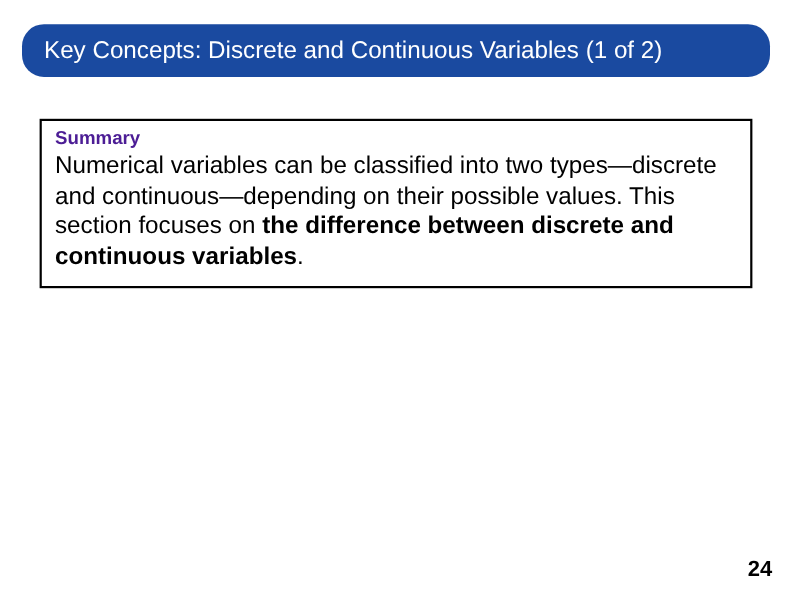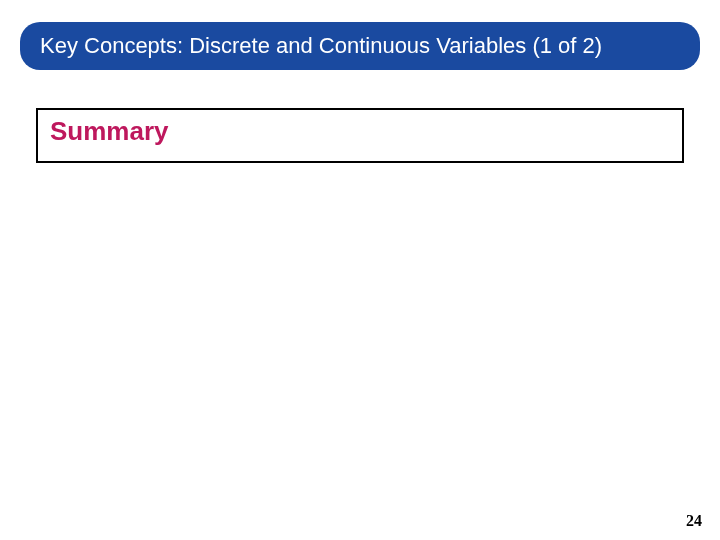--- a/index.html
+++ b/index.html
@@ -33,47 +33,49 @@
   .summary-box {
     position: absolute;
     top: 108px;
     left: 36px;
     right: 36px;
     border: 2px solid #000000;
     padding: 6px 12px 14px 12px;
     box-sizing: border-box;
   }
   .summary-heading {
-    font-size: 26px;
+    font-size: 17px;
     font-weight: bold;
-    color: #be185d;
+    color: #4c1d95;
     margin: 0 0 0 0;
   }
   .summary-body {
     font-size: 22px;
     line-height: 1.25;
     color: #000000;
   }
   .summary-body b {
     font-weight: bold;
   }
   .page-number {
     position: absolute;
     right: 18px;
     bottom: 10px;
-    font-size: 16px;
+    font-size: 20px;
     font-weight: bold;
     color: #000000;
-    font-family: Liberation Serif, serif;
   }
 </style>
 </head>
 <body>
 
 <div class="title-bar">
   <span>Key Concepts: Discrete and Continuous Variables (1 of 2)</span>
 </div>
 
 <div class="summary-box">
   <div class="summary-heading">Summary</div>
+  <div class="summary-body">
+    <span>Numerical variables can be classified into two types—discrete and continuous—depending on their possible values. This section focuses on </span><b>the difference between discrete and continuous variables</b><span>.</span>
+  </div>
 </div>
 
 <div class="page-number">24</div>
 
 </body></html>

